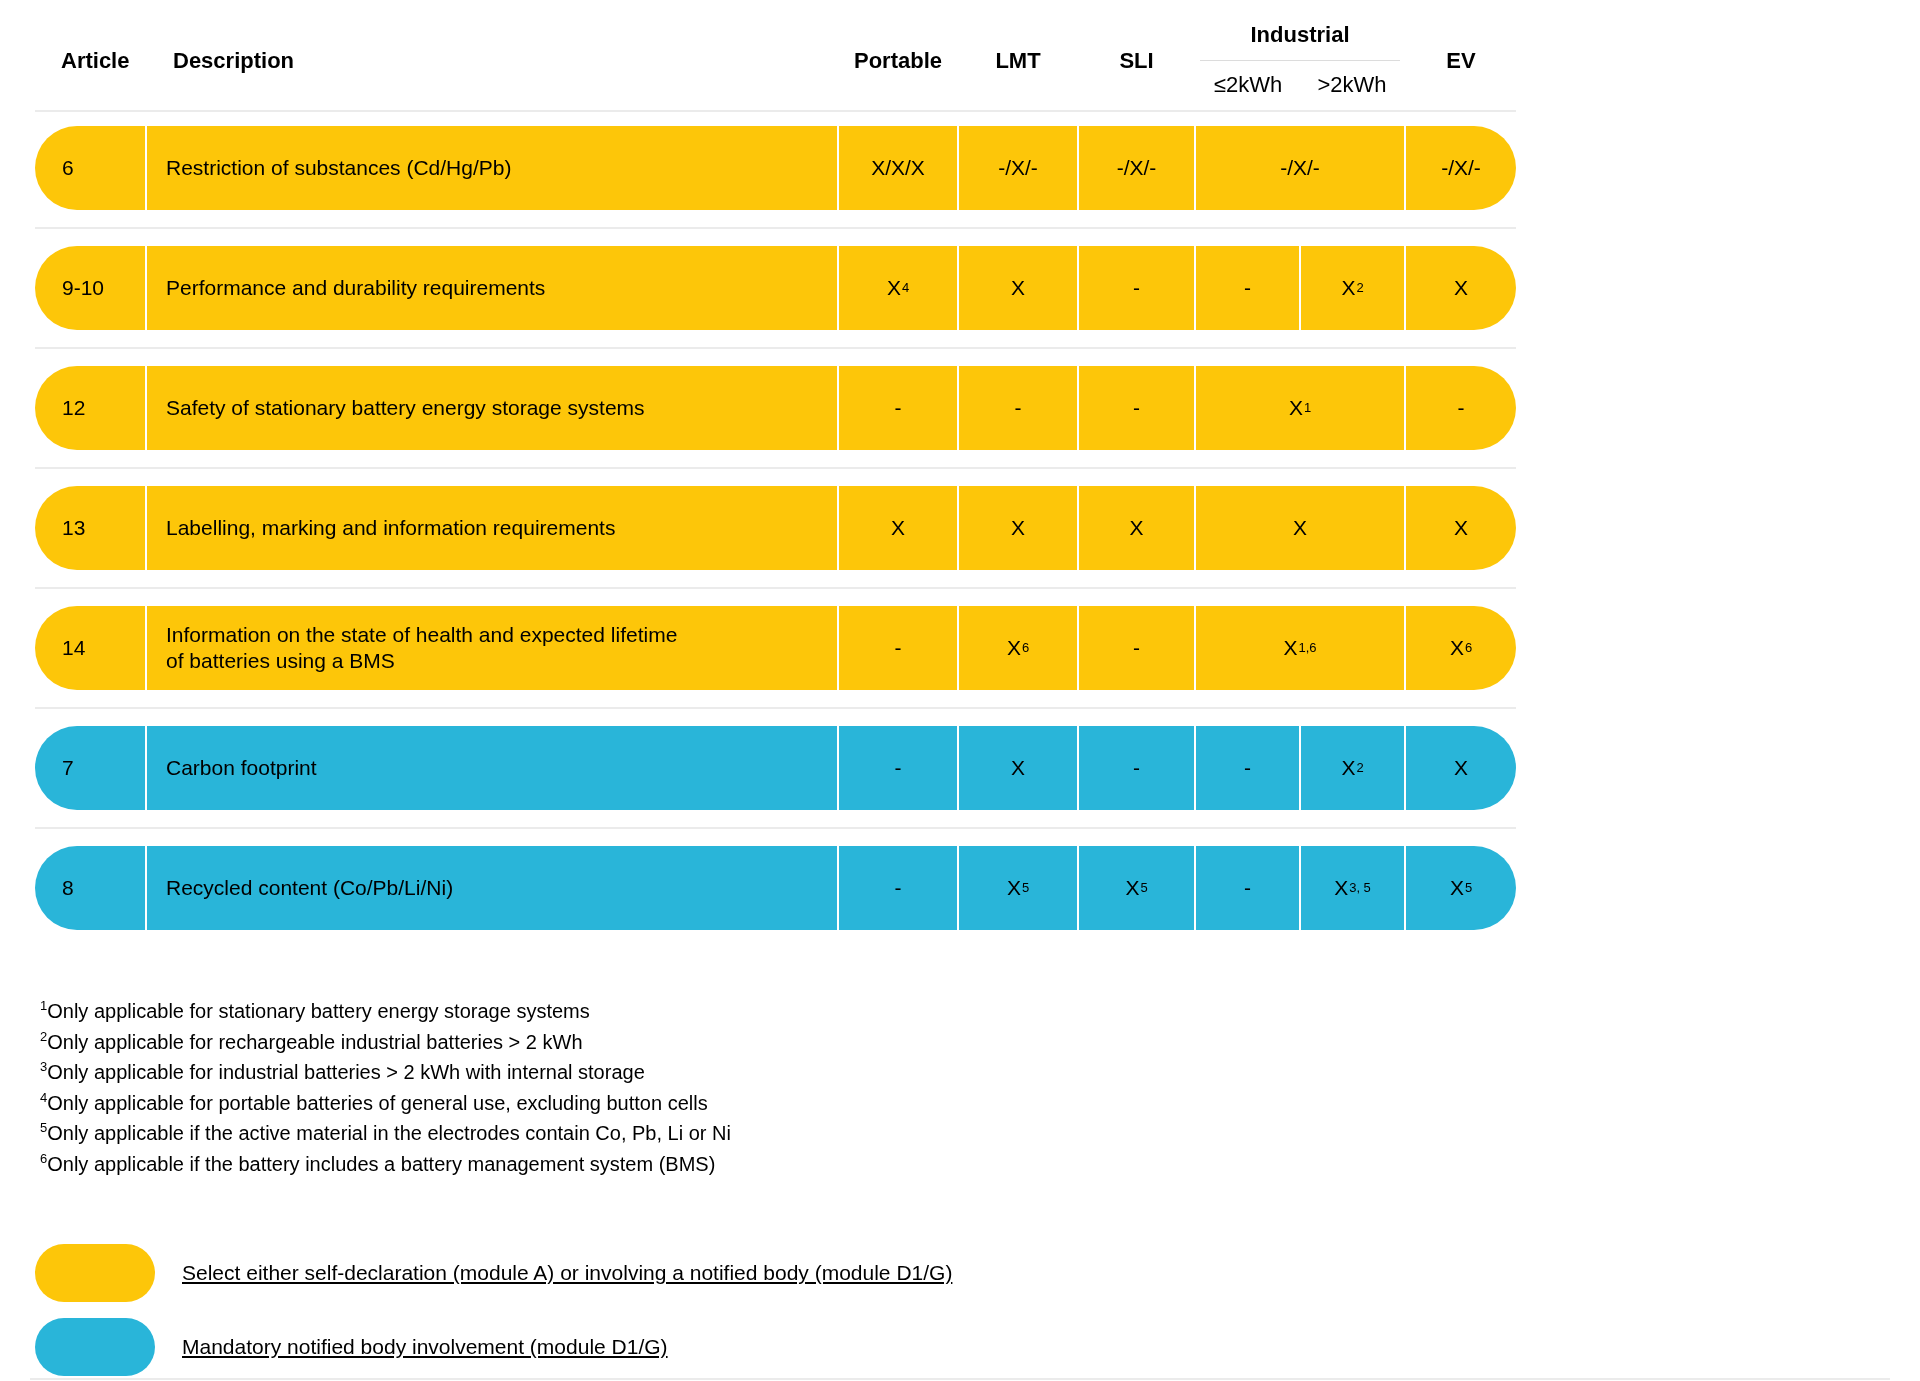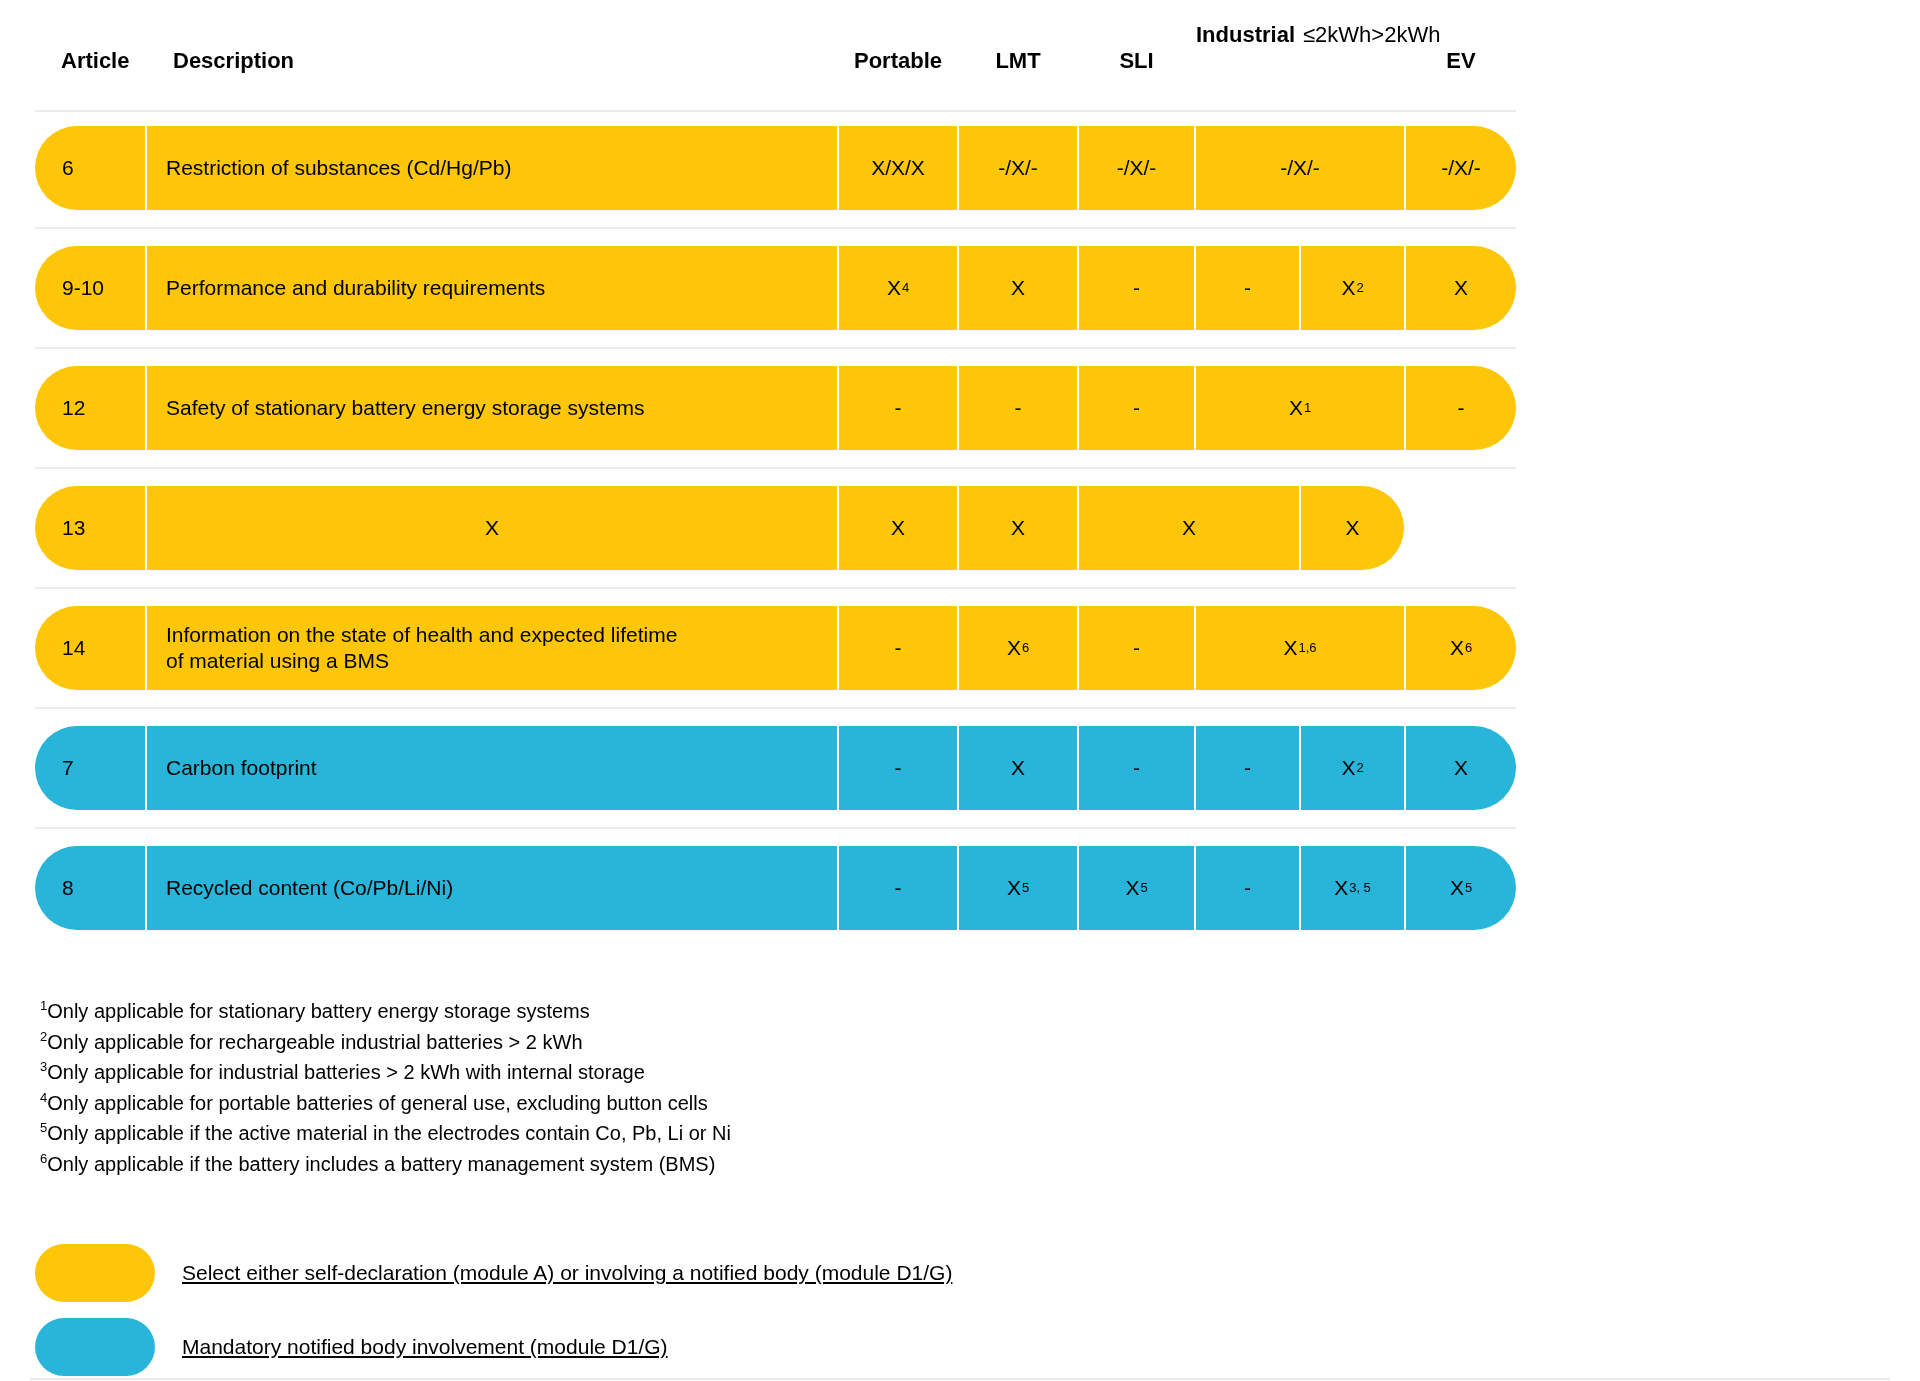--- a/index.html
+++ b/index.html
@@ -5,21 +5,21 @@
   * { margin:0; padding:0; box-sizing:border-box; }
   html,body { width:1920px; height:1381px; background:#ffffff; font-family:"Liberation Sans", sans-serif; color:#000; }
   .page { position:relative; width:1920px; height:1381px; overflow:hidden; }
 
   .table { position:absolute; left:35px; top:16px; width:1481px; }
   :root { --cols: 110px 690px 118px 118px 115px 103px 103px 110px; --yellow:#FDC609; --blue:#29B5D9; }
 
   .thead { display:grid; grid-template-columns:var(--cols); column-gap:2px; height:90px; }
   .th { display:flex; align-items:center; justify-content:center; font-weight:bold; font-size:22px; }
   .th.left { justify-content:flex-start; padding-left:26px; }
-  .ind-group { grid-column:6 / span 2; display:flex; flex-direction:row; justify-content:space-between; padding:6px 0 8px; }
+  .ind-group { grid-column:6 / span 2; display:flex; flex-direction:column; justify-content:space-between; padding:6px 0 8px; }
   .ind-label { text-align:center; font-weight:bold; font-size:22px; }
   .ind-line { height:1px; background:#dcdcdc; margin:0 4px; }
   .ind-sub { display:flex; }
   .ind-sub span { flex:1; text-align:center; font-weight:normal; font-size:22px; }
 
   .row-divider { height:2px; background:#ebebeb; margin:17px 0; }
   .tbody .row-divider:first-child { margin-top:4px; margin-bottom:14px; }
 
   .trow { display:grid; grid-template-columns:var(--cols); column-gap:2px; min-height:84px; }
   .trow.yellow .cell { background:var(--yellow); }
@@ -98,32 +98,35 @@
           </div>
           <div class="cell val">-</div>
           <div class="cell val">-</div>
           <div class="cell val">-</div>
           <div class="cell val" style="grid-column: span 2;">X<sup>1</sup></div>
           <div class="cell val">-</div>
         </div>
         <div class="row-divider"></div>
         <div class="trow yellow">
           <div class="cell article">13</div>
+          <div class="cell desc">
+            <span>Labelling, marking and information requirements</span>
+          </div>
           <div class="cell val">X</div>
           <div class="cell val">X</div>
           <div class="cell val">X</div>
           <div class="cell val" style="grid-column: span 2;">X</div>
           <div class="cell val">X</div>
         </div>
         <div class="row-divider"></div>
         <div class="trow yellow">
           <div class="cell article">14</div>
           <div class="cell desc">
             <span>Information on the state of health and expected lifetime</span>
-            <span>of material using a BMS</span>
+            <span>of batteries using a BMS</span>
           </div>
           <div class="cell val">-</div>
           <div class="cell val">X<sup>6</sup></div>
           <div class="cell val">-</div>
           <div class="cell val" style="grid-column: span 2;">X<sup>1,6</sup></div>
           <div class="cell val">X<sup>6</sup></div>
         </div>
         <div class="row-divider"></div>
         <div class="trow blue">
           <div class="cell article">7</div>

